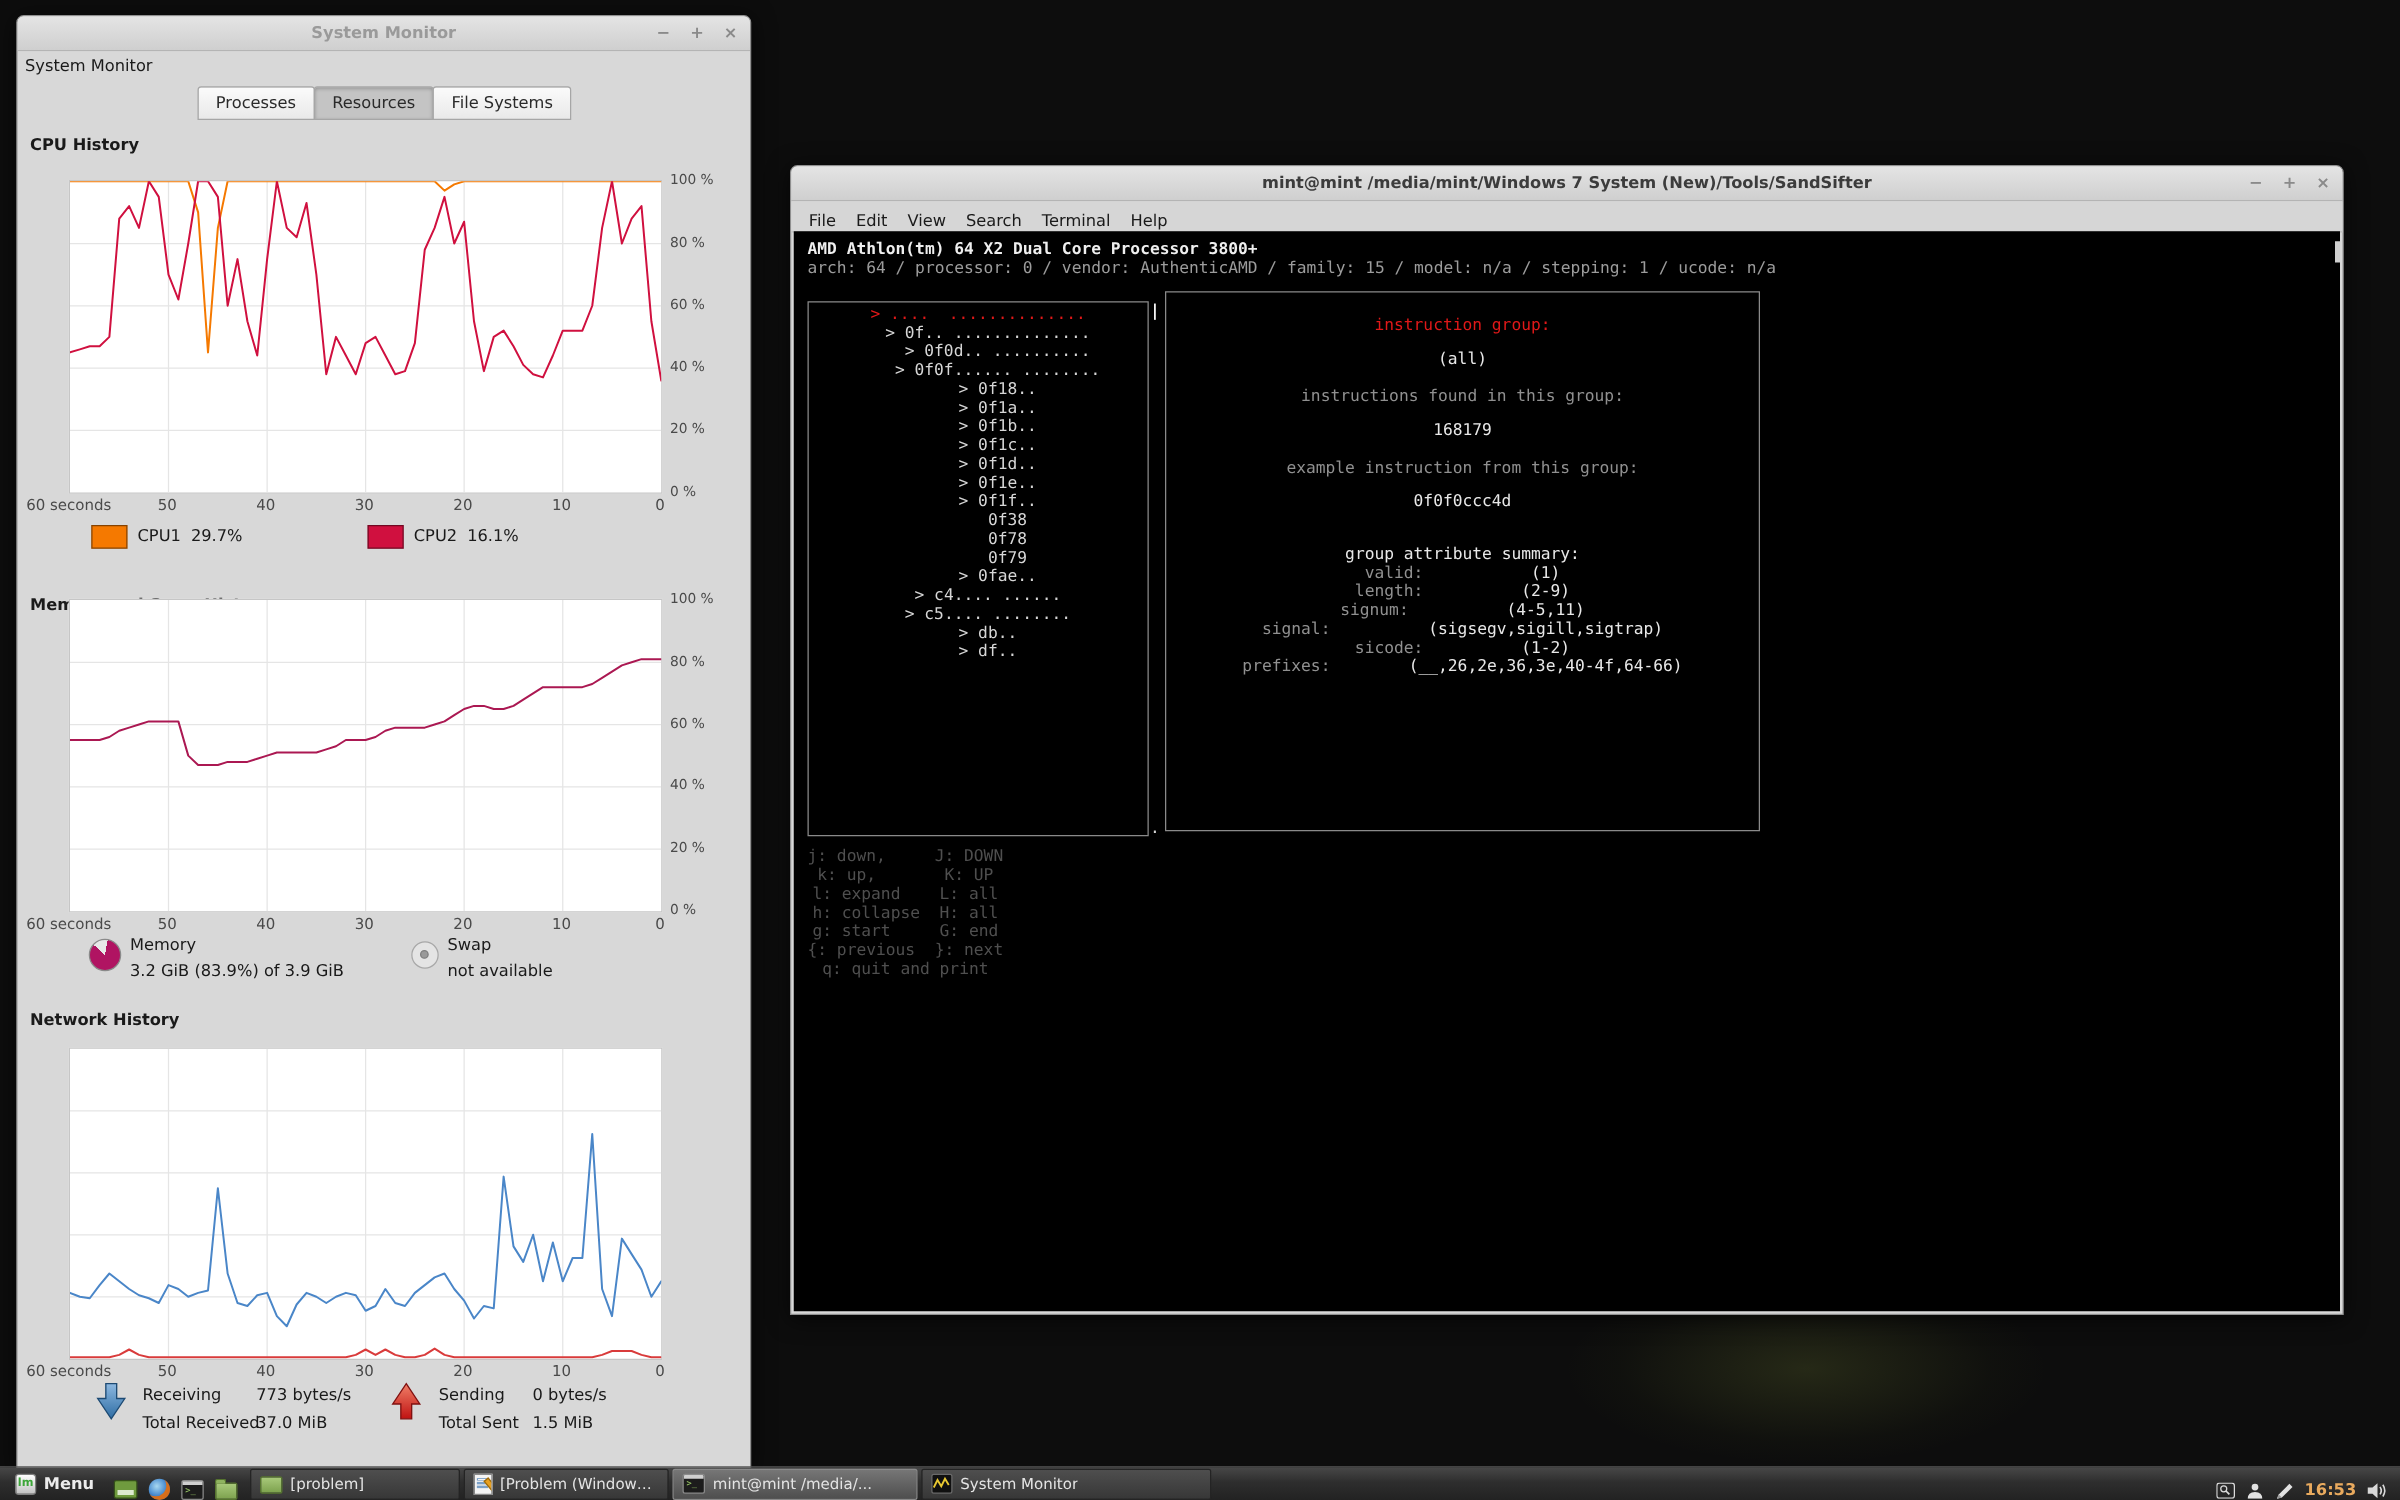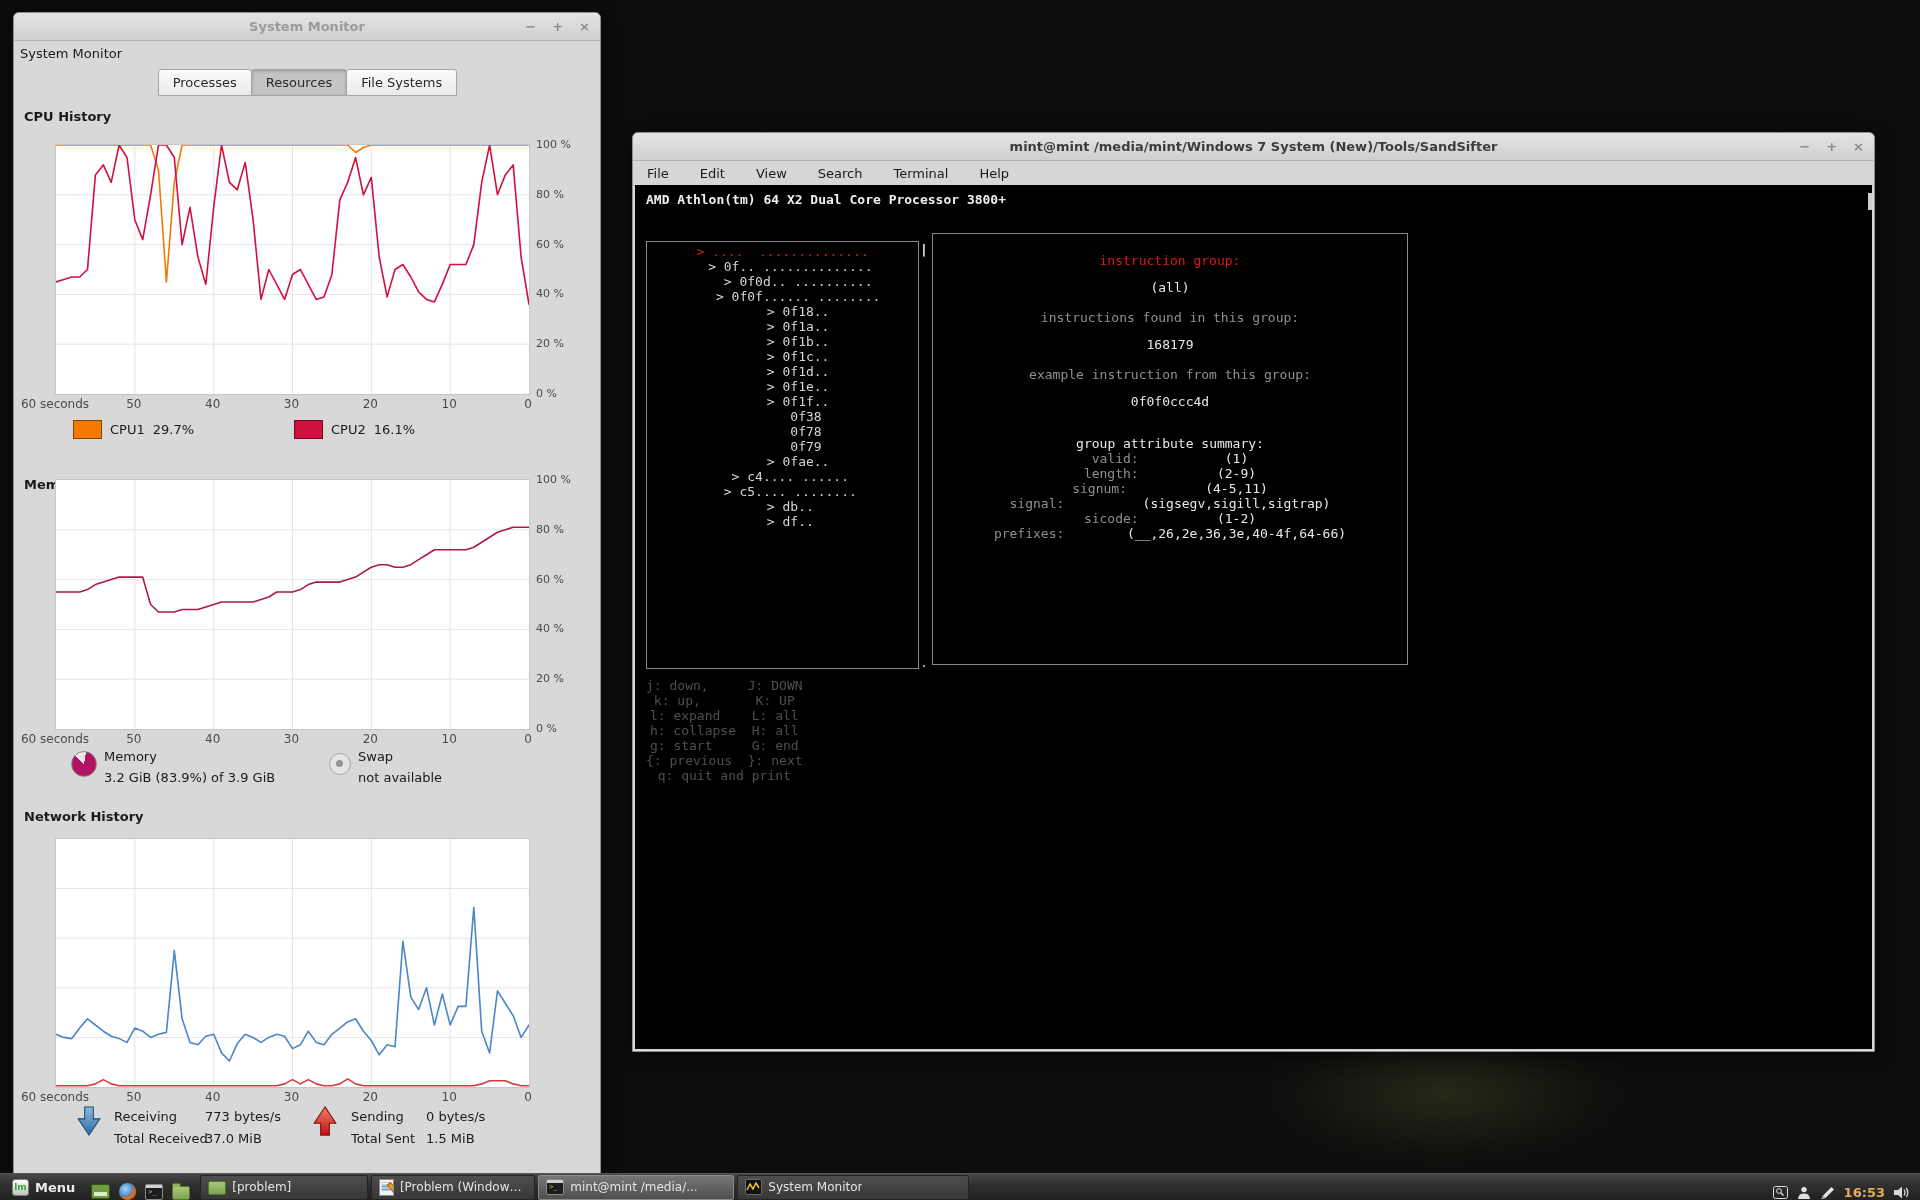--- a/index.html
+++ b/index.html
@@ -40,21 +40,21 @@
   .leg-item{position:absolute;display:flex;align-items:center;gap:8px;font-size:13px;color:#1a1a1a;}
   .swatch{width:27px;height:17px;border:1px solid rgba(0,0,0,.45);}
   .sm-text{position:absolute;font-size:13px;color:#1a1a1a;white-space:nowrap;}
   .pie{position:absolute;width:24px;height:24px;border-radius:50%;border:1px solid #8a8a8a;
     background:conic-gradient(from -48deg,#e8e8e8 0 16.1%,#b01462 16.1% 100%);}
   .swap-circle{position:absolute;width:20px;height:20px;border-radius:50%;border:1px solid #a8a8a8;background:#e4e4e4;}
   .swap-circle::after{content:"";position:absolute;left:6px;top:6px;width:7px;height:7px;border-radius:50%;
     background:#9a9a9a;border:1px solid #7e7e7e;box-sizing:border-box;}
   
   #terminal{left:632px;top:132px;width:1241px;height:918px;border-radius:6px 6px 0 0;}
-  .term-menubar{height:24px;background:#d6d6d6;border-bottom:1px solid #bdbdbd;display:flex;align-items:center;padding-left:6px;gap:15px;}
+  .term-menubar{height:24px;background:#d6d6d6;border-bottom:1px solid #bdbdbd;display:flex;align-items:flex-end;padding-left:6px;}
   .term-menubar span{font-size:13px;color:#1a1a1a;padding:0 8px;}
   .screen{position:absolute;left:2px;right:2px;top:52px;bottom:2px;background:#000;
     font-family:"DejaVu Sans Mono","Liberation Mono",monospace;font-size:13px;line-height:15px;text-align:center;}
   .tline{position:absolute;left:11px;white-space:pre;}
   .t-bold{font-weight:bold;color:#efefef;}
   .t-arch{color:#9c9c9c;}
   .panel{position:absolute;border:1px solid #8a8a8a;}
   .tree-panel{left:11px;top:56px;width:273px;height:428px;padding:2px 6px;box-sizing:border-box;}
   .info-panel{left:297px;top:48px;width:476px;height:432px;padding:19px 12px;box-sizing:border-box;}
   .tree-panel div,.info-panel div,.help div{white-space:pre;height:15px;}
@@ -273,20 +273,21 @@
     <div class="term-menubar">
         <span>File</span>
         <span>Edit</span>
         <span>View</span>
         <span>Search</span>
         <span>Terminal</span>
         <span>Help</span>
       </div>
     <div class="screen">
       <div class="tline t-bold" style="top:7px">AMD Athlon(tm) 64 X2 Dual Core Processor 3800+</div>
+      <div class="tline t-arch" style="top:22px">arch: 64 / processor: 0 / vendor: AuthenticAMD / family: 15 / model: n/a / stepping: 1 / ucode: n/a</div>
       <div class="panel tree-panel">
           <div class="t-red">&gt; ....  ..............</div>
           <div>  &gt; 0f.. ..............</div>
           <div>    &gt; 0f0d.. ..........</div>
           <div>    &gt; 0f0f...... ........</div>
           <div>    &gt; 0f18..</div>
           <div>    &gt; 0f1a..</div>
           <div>    &gt; 0f1b..</div>
           <div>    &gt; 0f1c..</div>
           <div>    &gt; 0f1d..</div>

